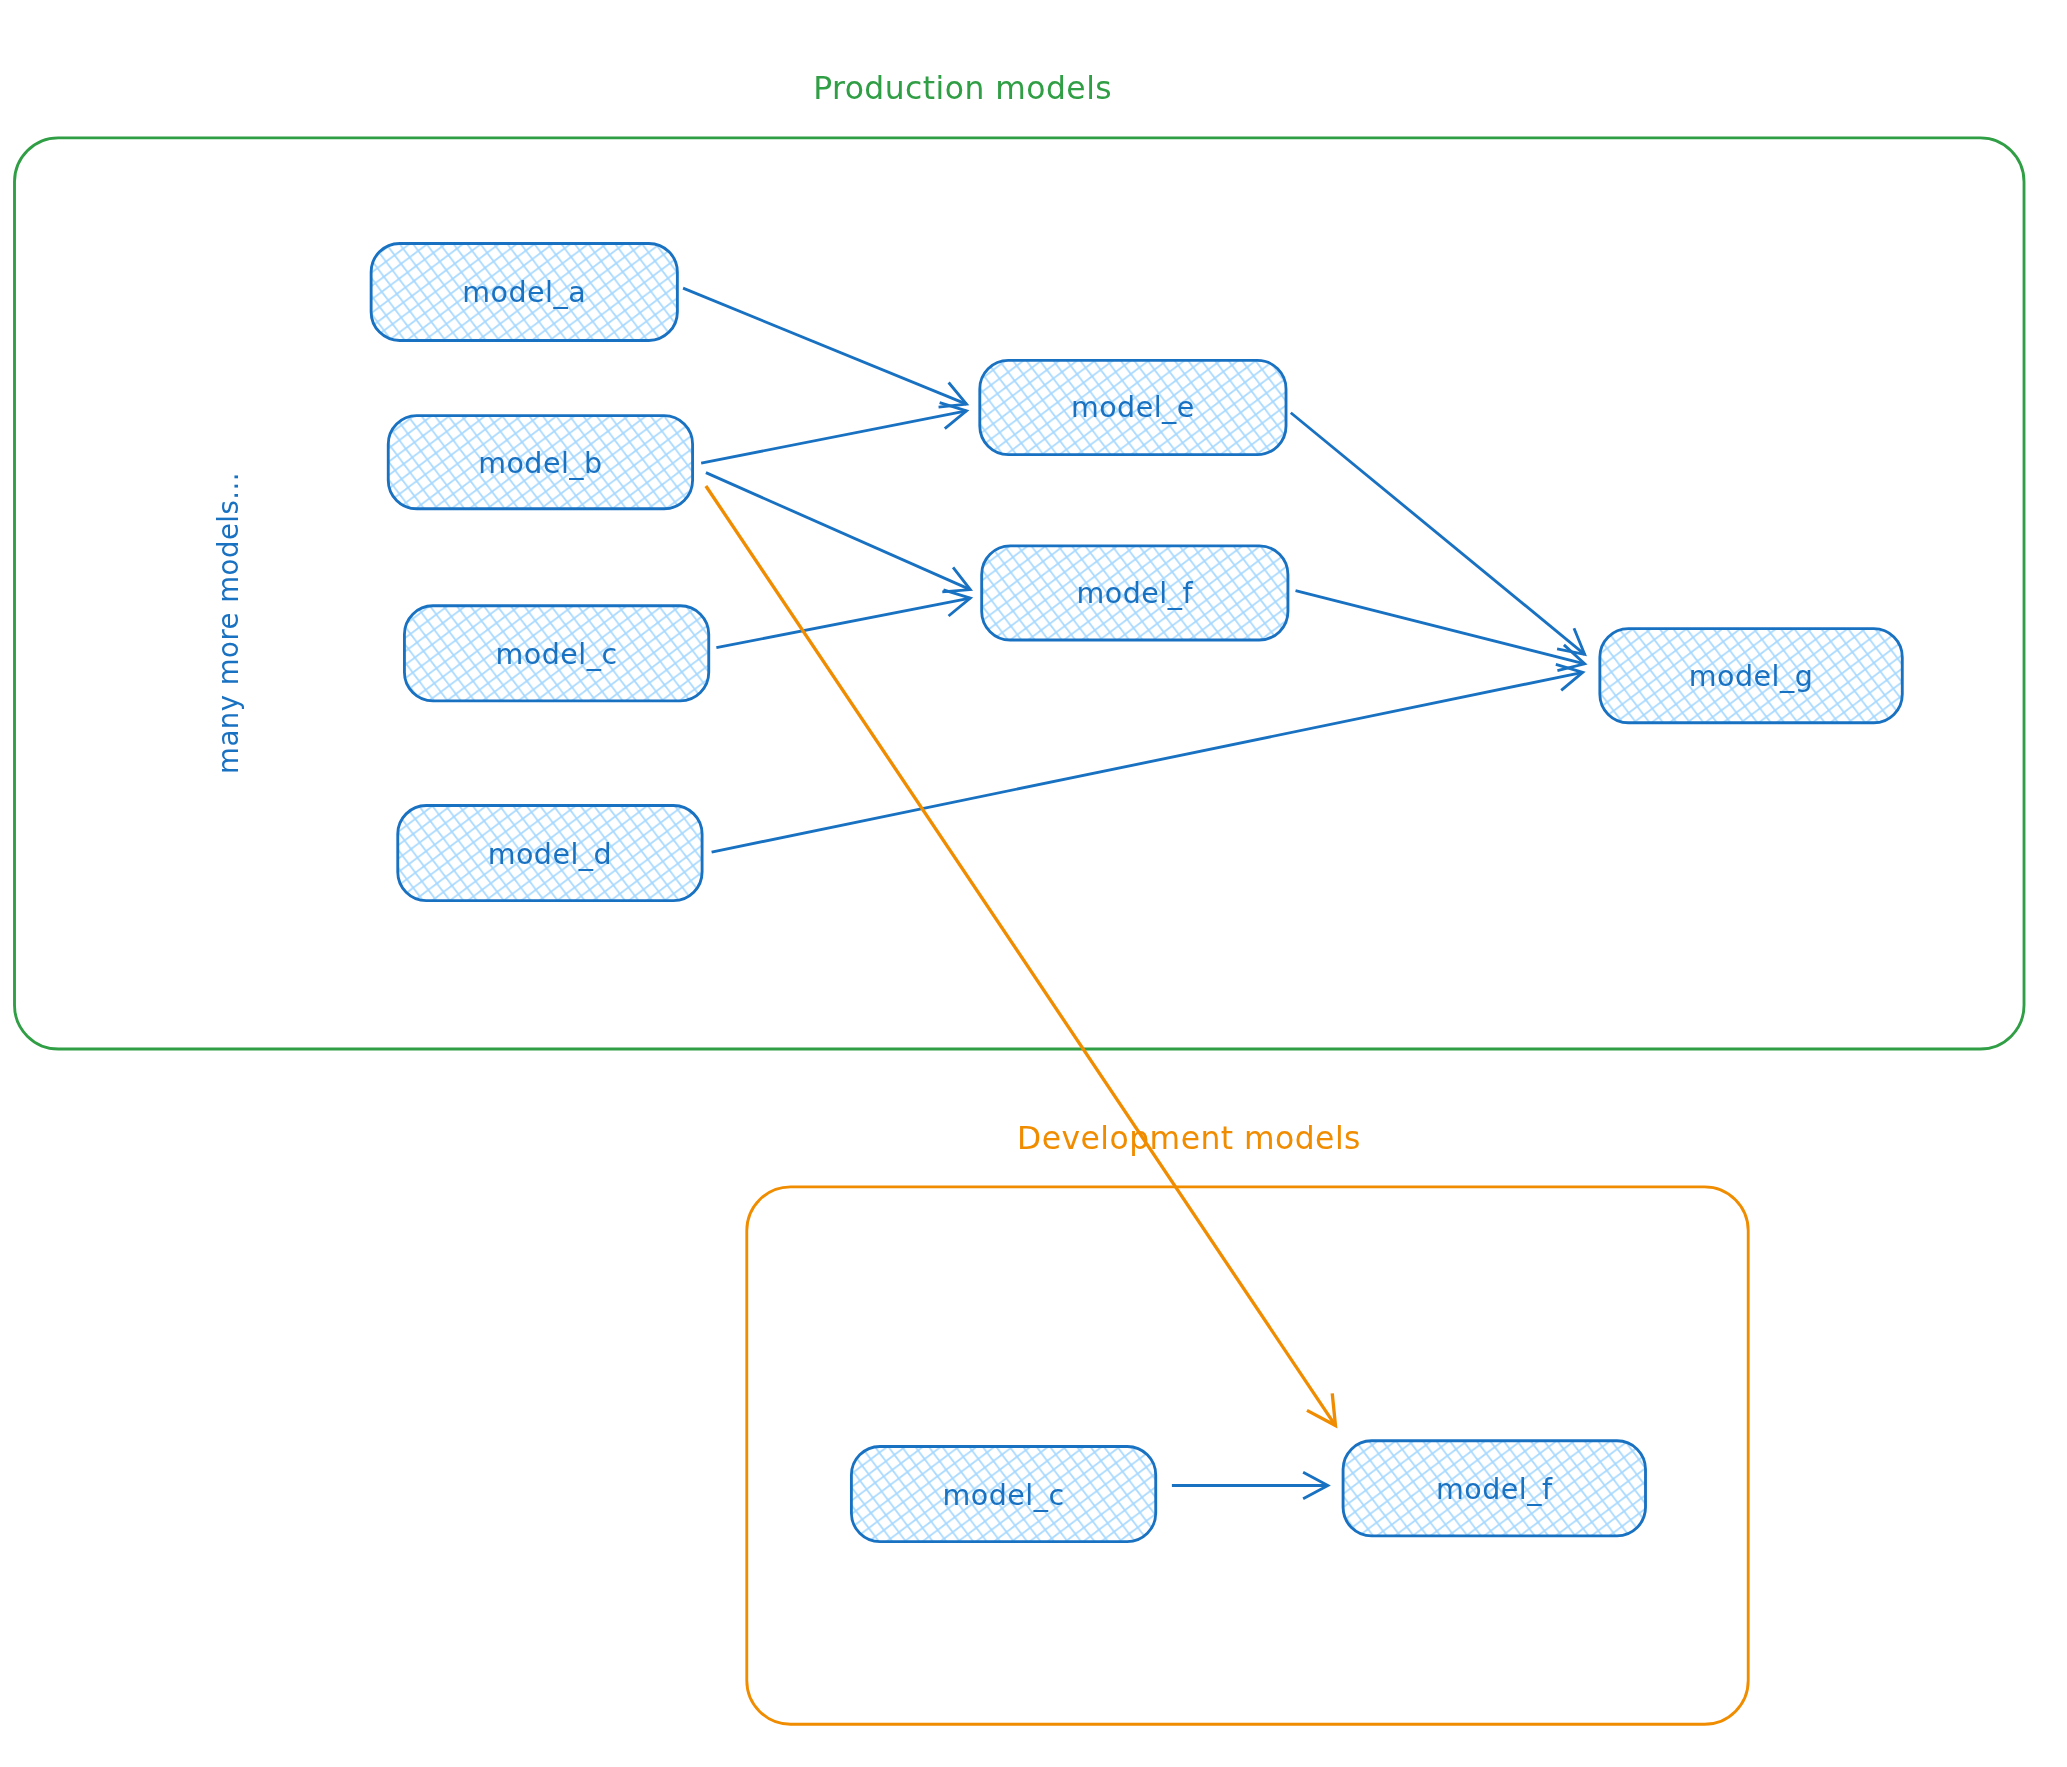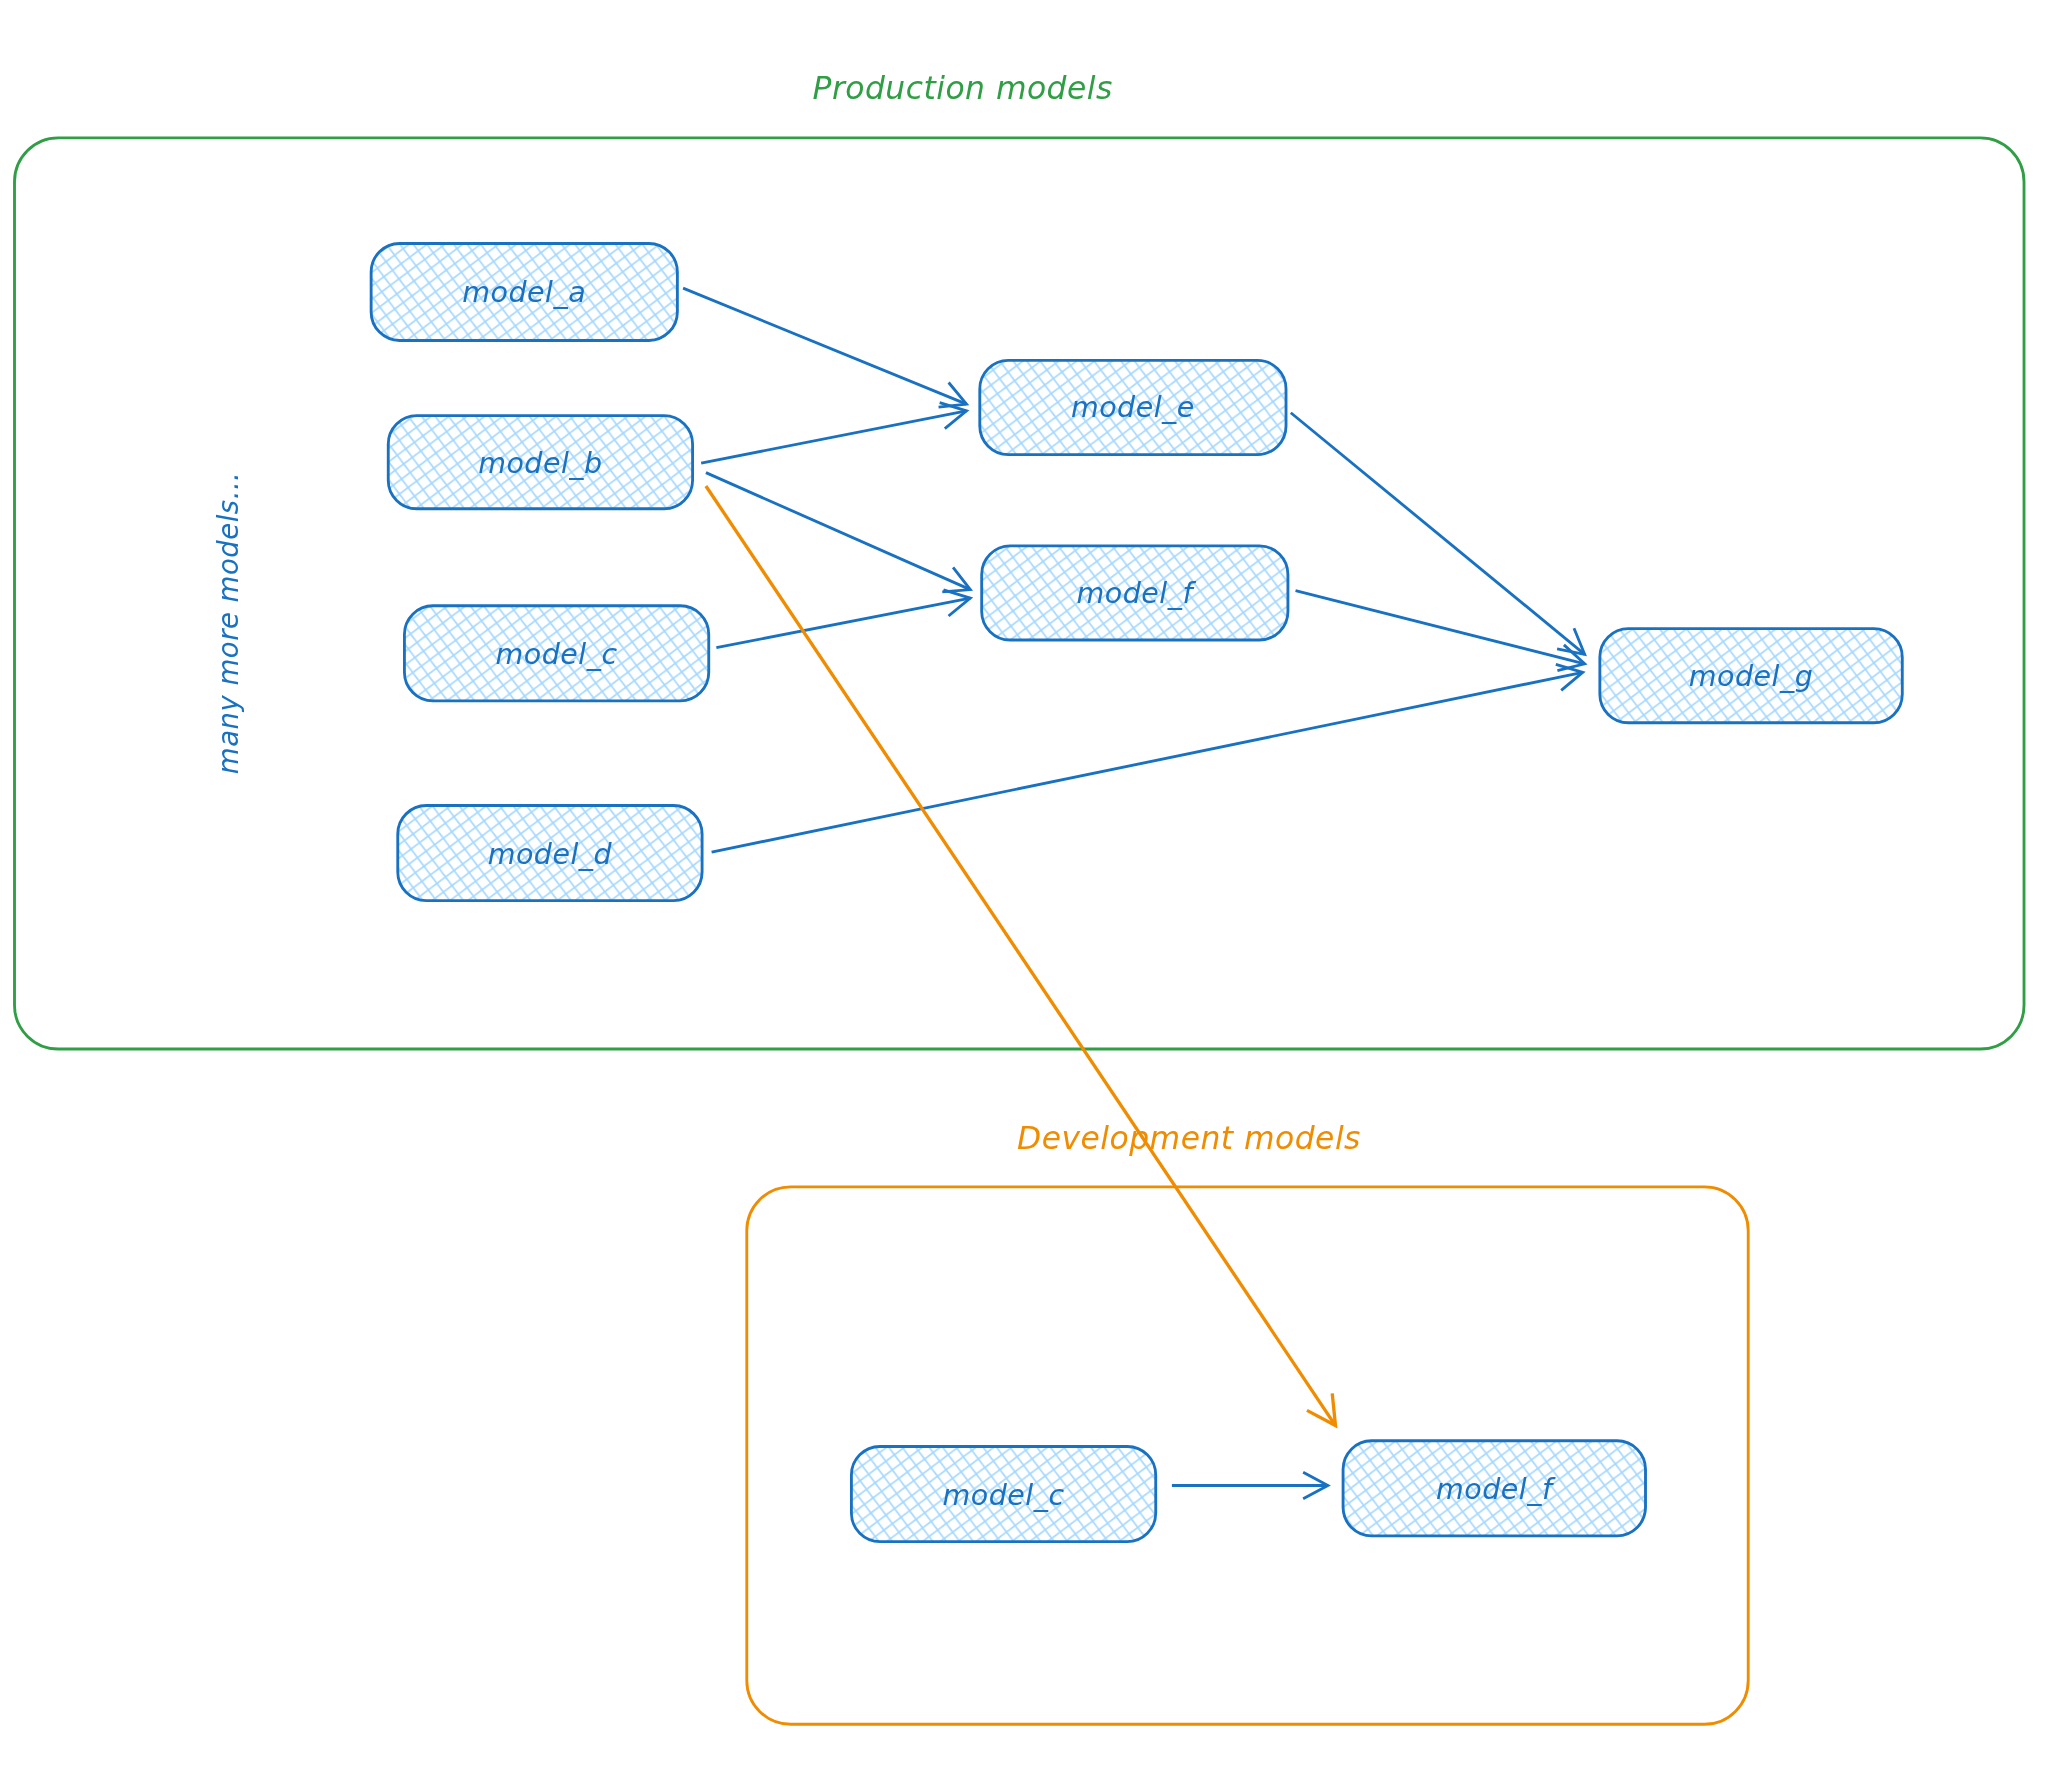--- a/index.html
+++ b/index.html
@@ -1,21 +1,20 @@
 <!DOCTYPE html>
 <html style="font-size:15px"><head>
 <meta charset="utf-8">
 <style>
   html,body{margin:0;padding:0;background:#ffffff;}
   .canvas{
     position:relative;
     width:2068px;height:1767px;
     background:#ffffff;
     font-family:"DejaVu Sans","Liberation Sans",sans-serif;
-    font-style:italic;
   }
   svg{display:block;}
   text{
     font-family:"DejaVu Sans","Liberation Sans",sans-serif;
     letter-spacing:0.5px;
   }
   .node-rect{stroke:#1971c2;stroke-width:3;fill:url(#xhatch);}
   .node-label{fill:#1971c2;font-size:30px;text-anchor:middle;}
   .frame-production{stroke:#2f9e44;stroke-width:3;fill:none;}
   .frame-development{stroke:#f08c00;stroke-width:3;fill:none;}

